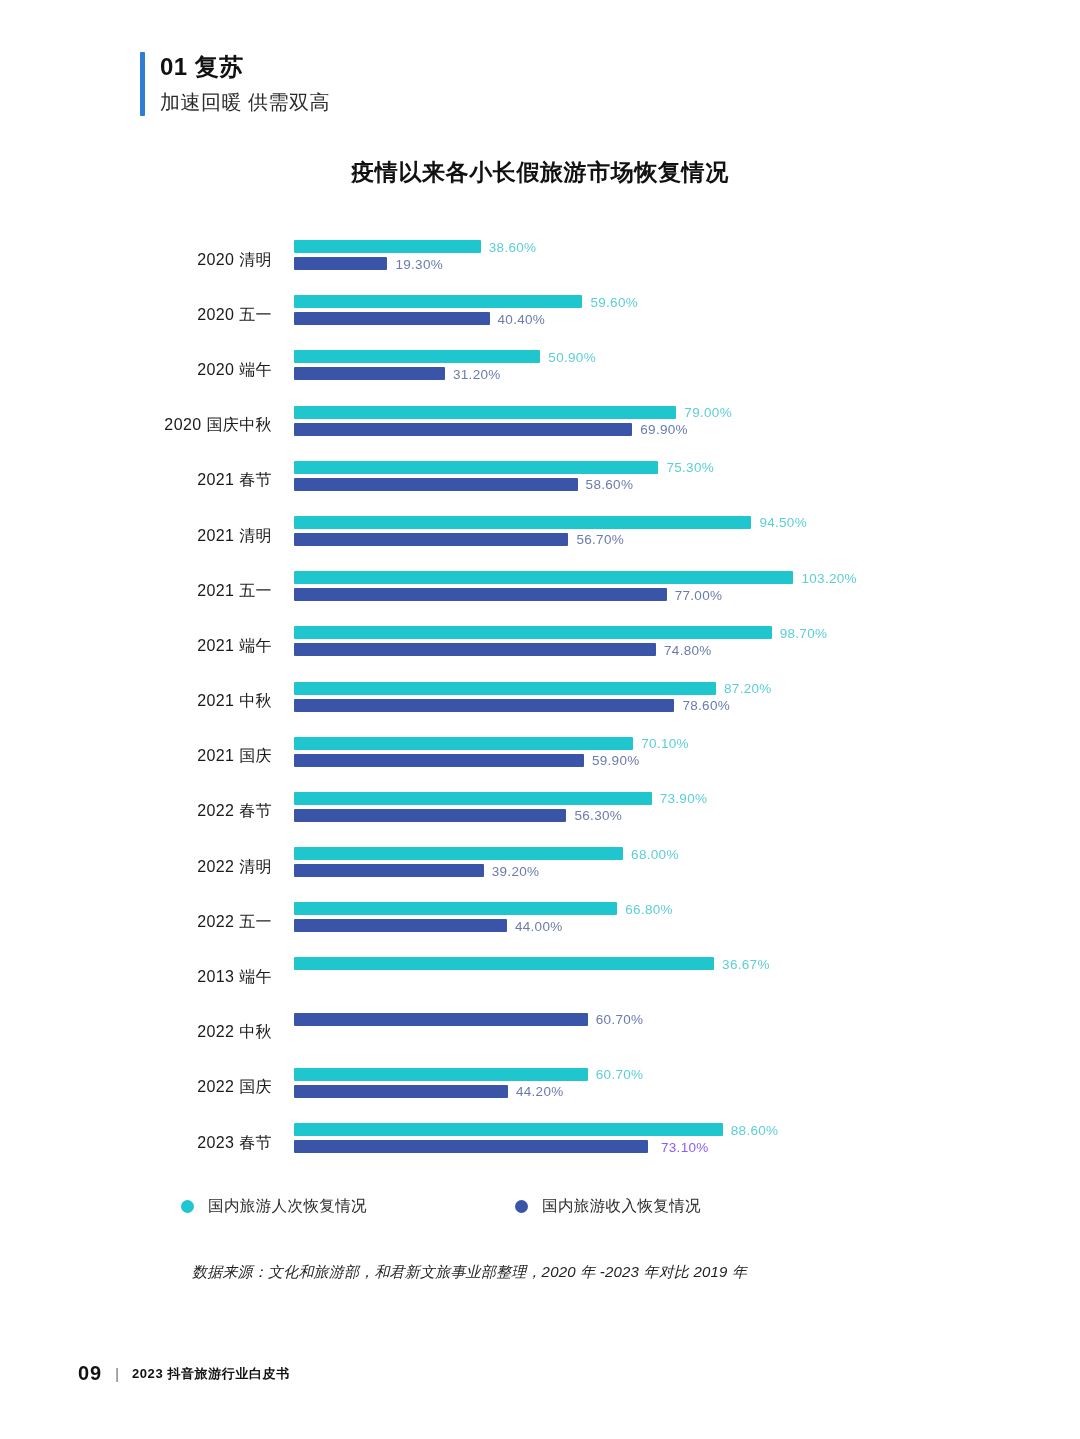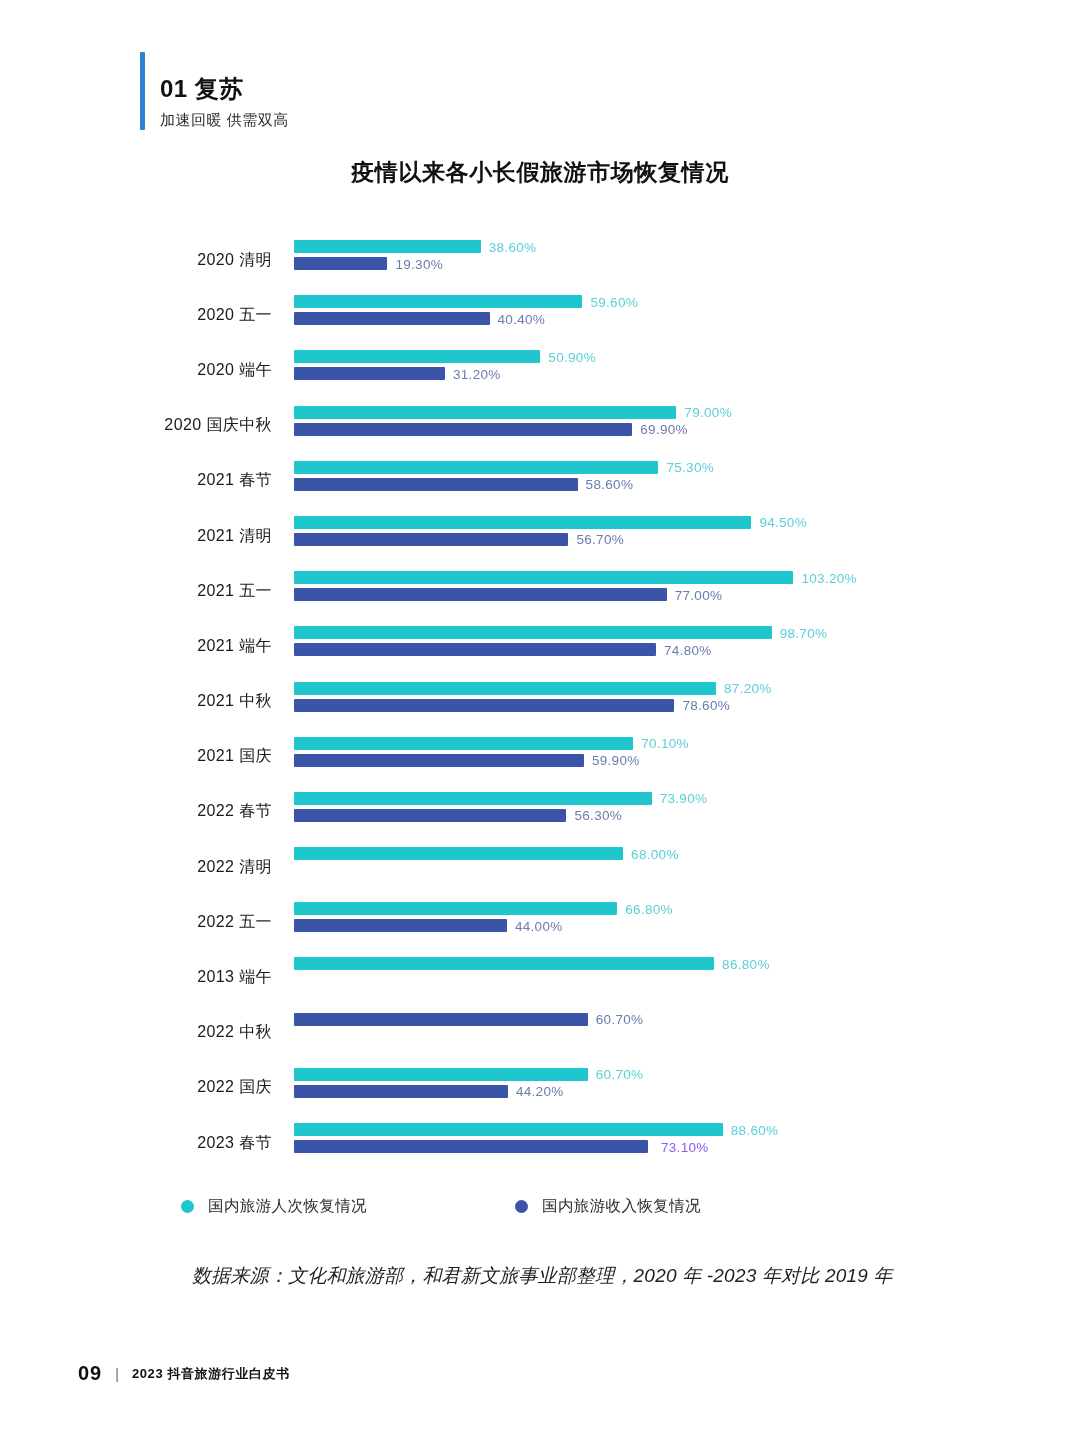--- a/index.html
+++ b/index.html
@@ -27,31 +27,30 @@
   .accent-bar {
     width: 5px;
     background: #2E7FD4;
     border-radius: 1px;
     margin-right: 15px;
   }
   .header-texts {
     display: flex;
     flex-direction: column;
     justify-content: center;
-    margin-top: 22px;
   }
   .section-number-title {
     font-size: 24px;
     font-weight: 700;
     letter-spacing: 0.5px;
     color: #111111;
     line-height: 1.25;
   }
   .section-subtitle {
-    font-size: 15px;
+    font-size: 20px;
     font-weight: 400;
     color: #2b2b2b;
     letter-spacing: 0.5px;
     margin-top: 7px;
   }
 
   
   .chart-title {
     position: absolute;
     top: 157px;
@@ -150,21 +149,21 @@
     color: #2b2b2b;
     letter-spacing: 0.4px;
     white-space: nowrap;
   }
 
   
   .source-note {
     position: absolute;
     top: 1263px;
     left: 192px;
-    font-size: 19px;
+    font-size: 15px;
     font-style: italic;
     color: #1f1f1f;
     letter-spacing: 0.2px;
     white-space: nowrap;
   }
 
   
   .footer {
     position: absolute;
     left: 78px;
@@ -347,41 +346,45 @@
         </div>
       </div>
     </div>
     <div class="chart-row">
       <div class="cat-label">2022 清明</div>
       <div class="bars">
         <div class="bar-line">
           <div class="bar trips" style="width: 329.12px; background: rgb(31, 198, 206);"></div>
           <div class="bar-value trips" style="left: 337.12px; color: rgb(91, 207, 214);">68.00%</div>
         </div>
+        <div class="bar-line">
+          <div class="bar revenue" style="width: 189.728px; background: rgb(58, 85, 168);"></div>
+          <div class="bar-value revenue" style="left: 197.728px; color: rgb(107, 123, 174);">39.20%</div>
+        </div>
       </div>
     </div>
     <div class="chart-row">
       <div class="cat-label">2022 五一</div>
       <div class="bars">
         <div class="bar-line">
           <div class="bar trips" style="width: 323.312px; background: rgb(31, 198, 206);"></div>
           <div class="bar-value trips" style="left: 331.312px; color: rgb(91, 207, 214);">66.80%</div>
         </div>
         <div class="bar-line">
           <div class="bar revenue" style="width: 212.96px; background: rgb(58, 85, 168);"></div>
           <div class="bar-value revenue" style="left: 220.96px; color: rgb(107, 123, 174);">44.00%</div>
         </div>
       </div>
     </div>
     <div class="chart-row">
       <div class="cat-label">2013 端午</div>
       <div class="bars">
         <div class="bar-line">
           <div class="bar trips" style="width: 420.112px; background: rgb(31, 198, 206);"></div>
-          <div class="bar-value trips" style="left: 428.112px; color: rgb(91, 207, 214);">86.80%</div>
+          <div class="bar-value trips" style="left: 428.112px; color: rgb(91, 207, 214);">36.67%</div>
         </div>
       </div>
     </div>
     <div class="chart-row">
       <div class="cat-label">2022 中秋</div>
       <div class="bars">
         <div class="bar-line">
           <div class="bar revenue" style="width: 293.788px; background: rgb(58, 85, 168);"></div>
           <div class="bar-value revenue" style="left: 301.788px; color: rgb(107, 123, 174);">60.70%</div>
         </div>

